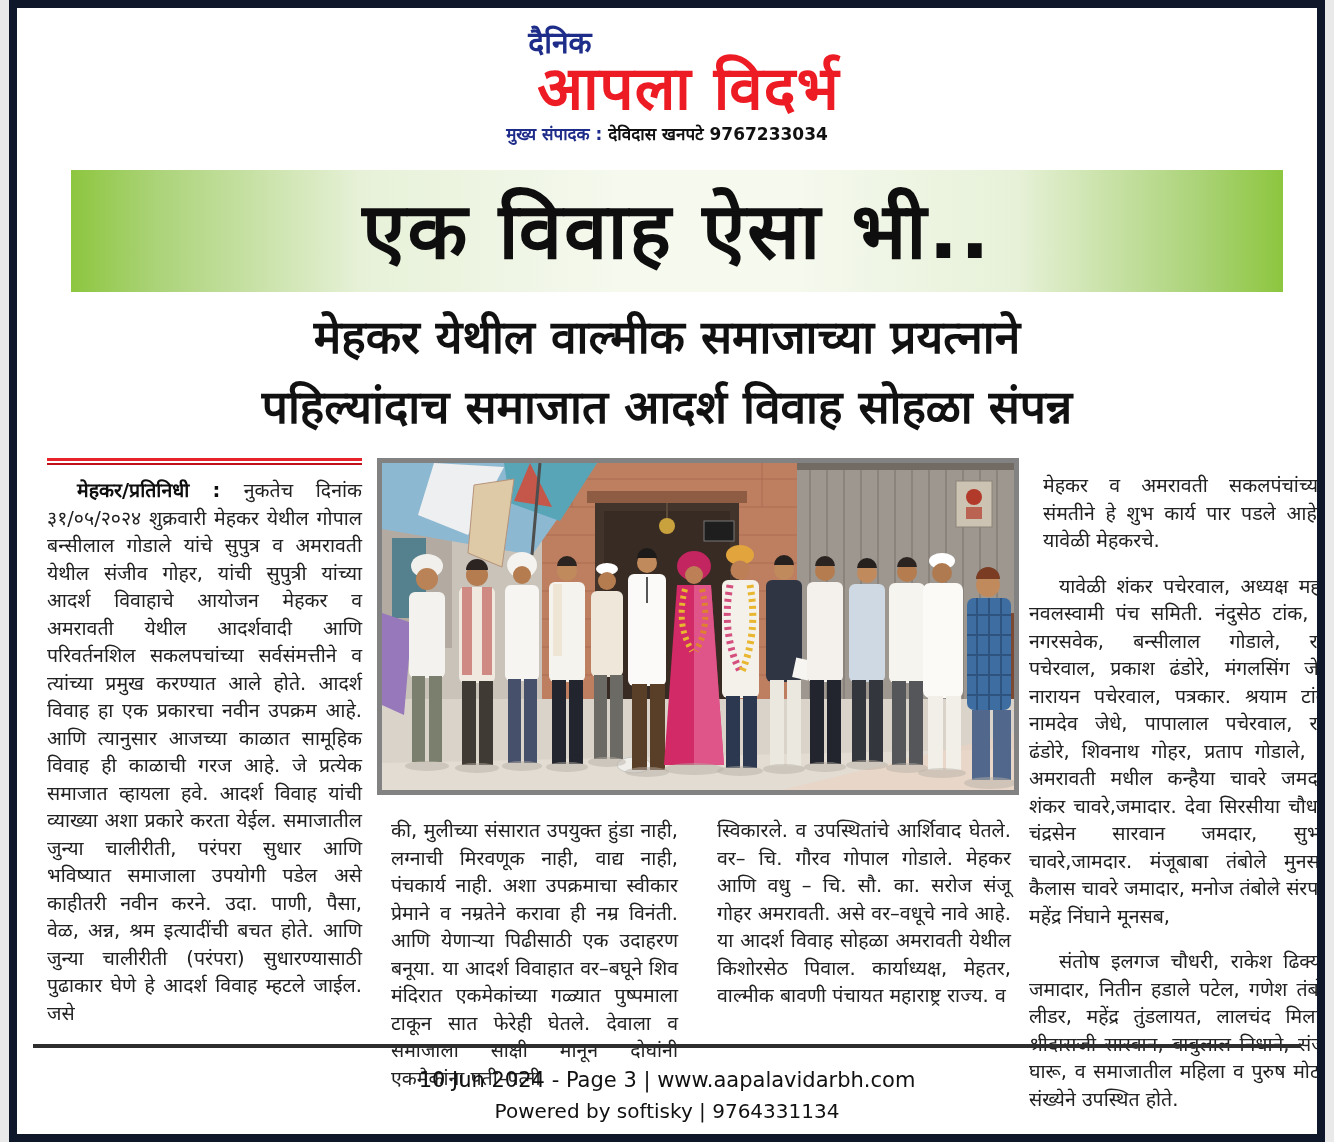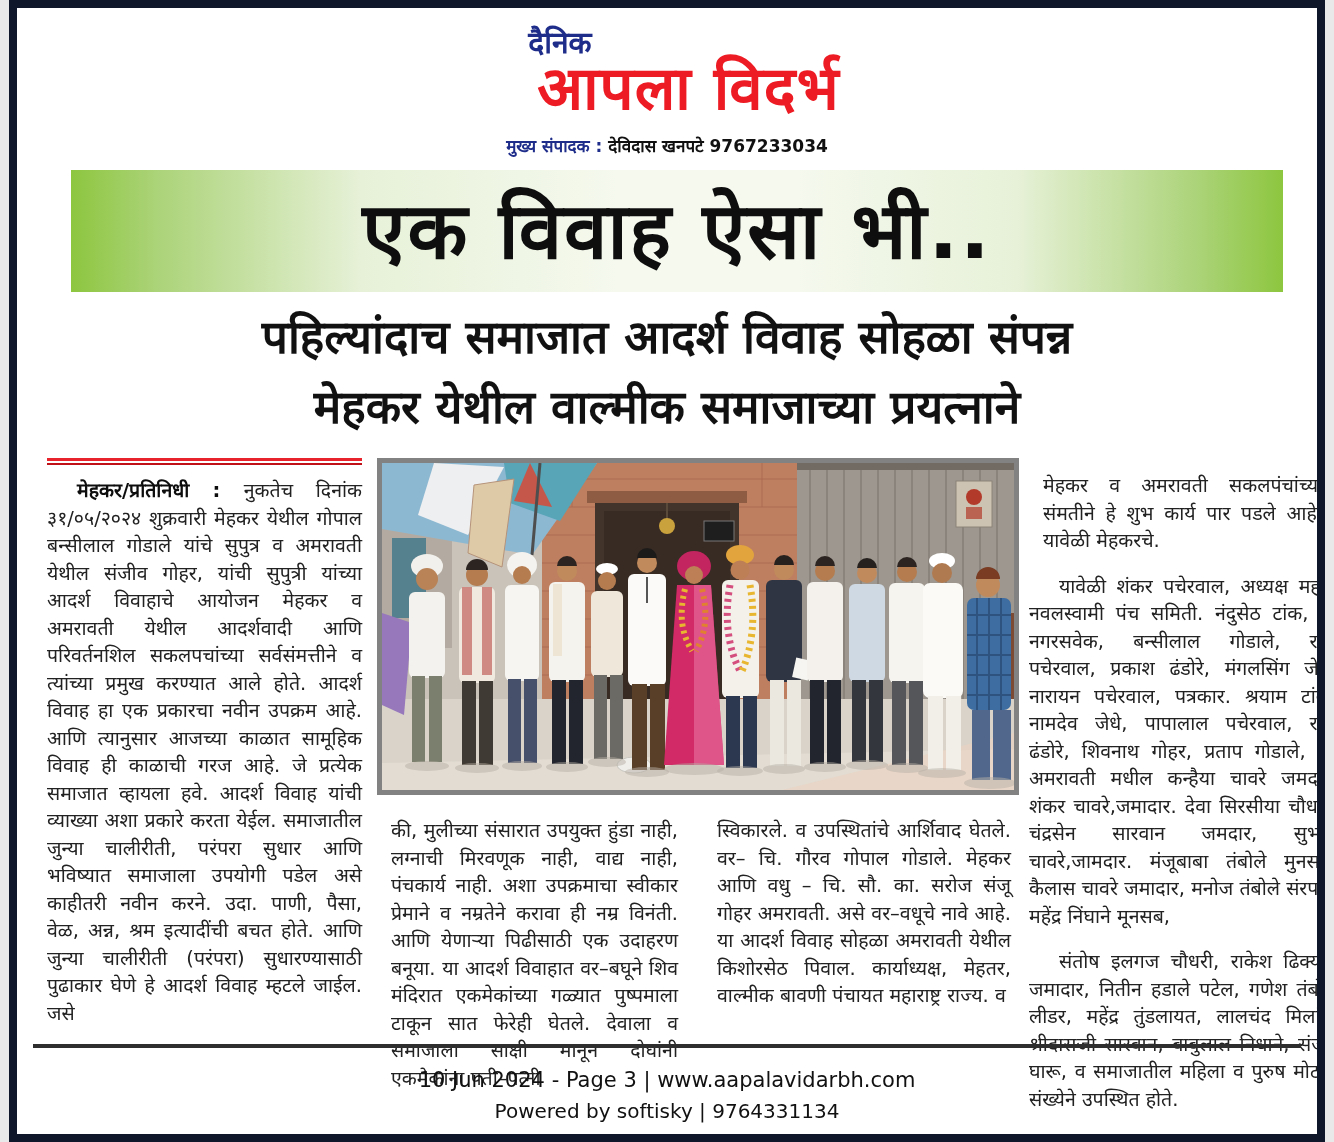--- a/index.html
+++ b/index.html
@@ -6,21 +6,21 @@
   .page{
     position:relative; width:1316px; height:1142px; box-sizing:border-box;
     margin:0 auto; background:#ffffff; border:8px solid #0f172a; overflow:hidden;
     font-family:"DejaVu Sans","Liberation Sans",sans-serif; color:#1c1c1c;
   }
   
   .masthead{position:absolute; top:20px; left:0; right:0; text-align:center;}
   .masthead-inner{display:inline-block; text-align:left;}
   .pre-title{font-size:30px; font-weight:800; color:#1f2d8a; margin-left:34px; line-height:30px;}
   .main-title{font-size:60px; font-weight:800; color:#ed1c24; line-height:60px; letter-spacing:1px;margin-left:43px;}
-  .tagline{text-align:center; font-size:17px; font-weight:700; margin-top:16px;}
+  .tagline{text-align:center; font-size:17px; font-weight:700; margin-top:4px;}
   .tagline .blue{color:#1f2d8a;}
   .tagline .dark{color:#111;}
   
   .banner{
     position:absolute; top:162px; left:34px; right:34px; height:122px;
     background:linear-gradient(90deg,#8dc63f 0%,#abd378 7%,#e7f1d8 24%,#f5f9ee 45%,#f5f9ee 60%,#e7f1d8 78%,#abd378 93%,#8dc63f 100%);
     text-align:center;
     margin-left:20px;
   }
   .banner-headline{font-size:78px; font-weight:900; color:#0e0e0e; line-height:122px; letter-spacing:2px;}
@@ -62,22 +62,22 @@
         <span class="blue">मुख्य संपादक :</span><span class="dark"> देविदास खनपटे 9767233034</span>
       </div>
     </div>
   </div>
 
   <div class="banner">
     <div class="banner-headline">एक विवाह ऐसा भी..</div>
   </div>
 
   <div class="subheadline">
+    <div>मेहकर येथील वाल्मीक समाजाच्या प्रयत्नाने</div>
     <div>पहिल्यांदाच समाजात आदर्श विवाह सोहळा संपन्न</div>
-    <div>मेहकर येथील वाल्मीक समाजाच्या प्रयत्नाने</div>
   </div>
 
   <div class="col1">
     <div class="redrule"></div>
     <div class="redrule2"></div>
     <p class="bodytext indent"><span class="lead">मेहकर/प्रतिनिधी : </span><span>नुकतेच दिनांक ३१/०५/२०२४ शुक्रवारी मेहकर येथील गोपाल बन्सीलाल गोडाले यांचे सुपुत्र व अमरावती येथील संजीव गोहर, यांची सुपुत्री यांच्या आदर्श विवाहाचे आयोजन मेहकर व अमरावती येथील आदर्शवादी आणि परिवर्तनशिल सकलपचांच्या सर्वसंमत्तीने व त्यांच्या प्रमुख करण्यात आले होते. आदर्श विवाह हा एक प्रकारचा नवीन उपक्रम आहे. आणि त्यानुसार आजच्या काळात सामूहिक विवाह ही काळाची गरज आहे. जे प्रत्येक समाजात व्हायला हवे. आदर्श विवाह यांची व्याख्या अशा प्रकारे करता येईल. समाजातील जुन्या चालीरीती, परंपरा सुधार आणि भविष्यात समाजाला उपयोगी पडेल असे काहीतरी नवीन करने. उदा. पाणी, पैसा, वेळ, अन्न, श्रम इत्यादींची बचत होते. आणि जुन्या चालीरीती (परंपरा) सुधारण्यासाठी पुढाकार घेणे हे आदर्श विवाह म्हटले जाईल. जसे</span></p>
   </div>
 
   <div class="photo">
     <svg viewBox="0 0 632 327" preserveAspectRatio="none">

